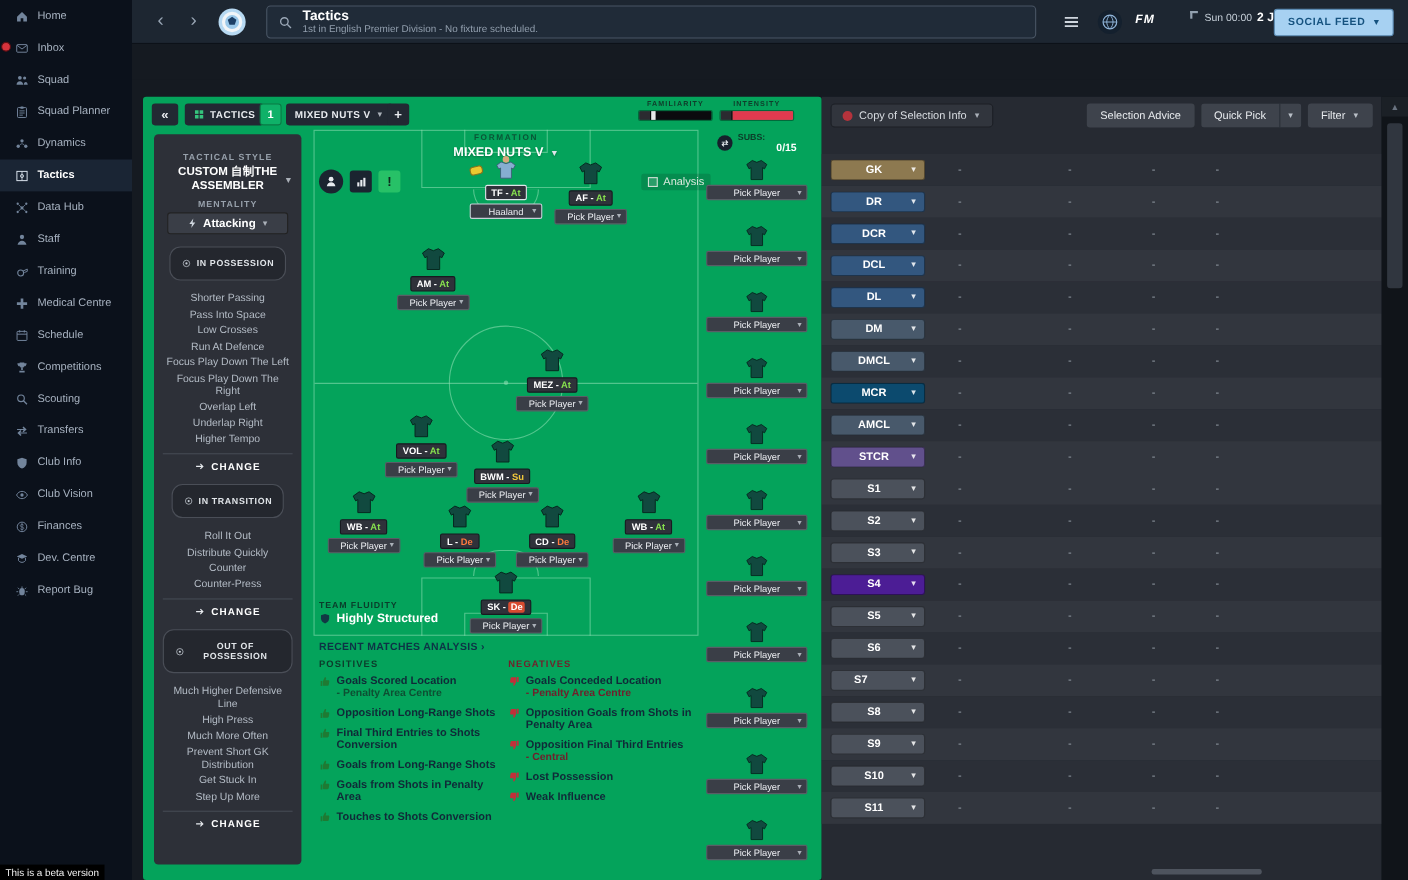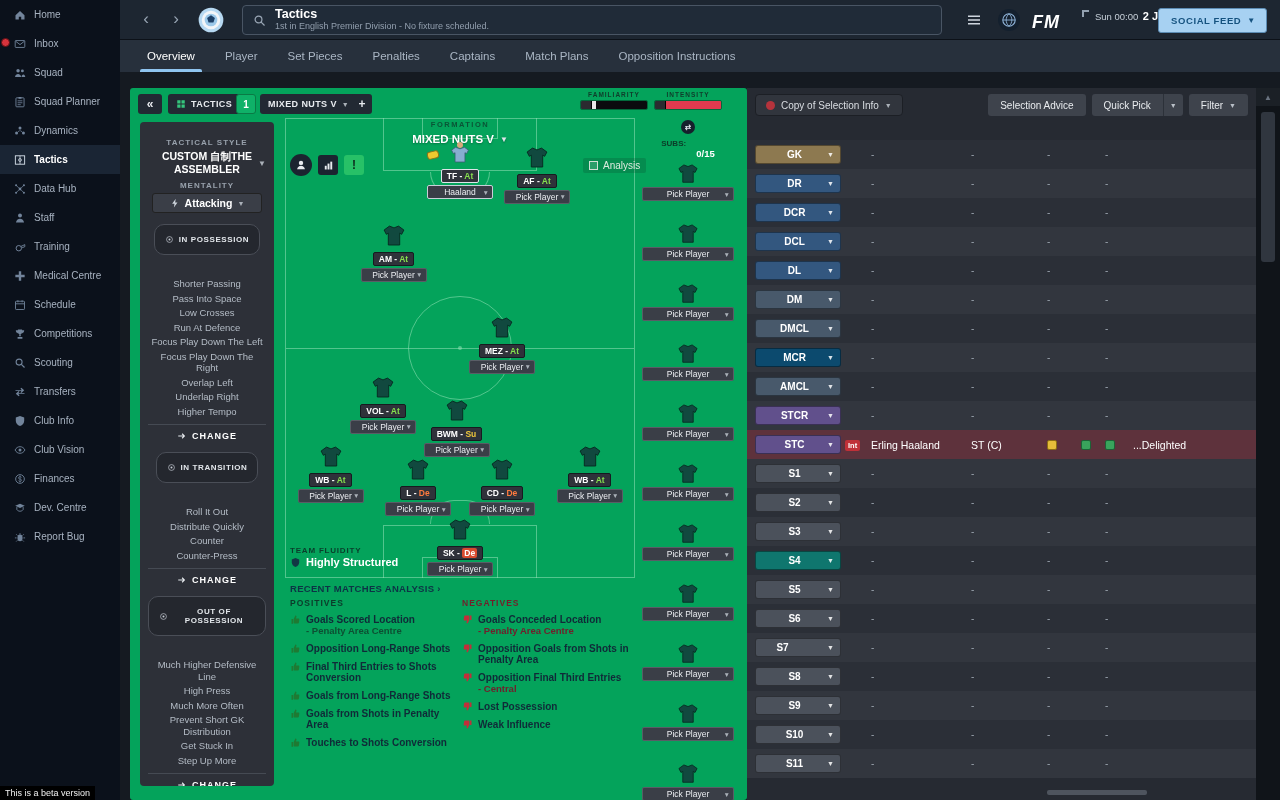--- a/index.html
+++ b/index.html
@@ -21,21 +21,21 @@
   .topbar{position:absolute;left:120px;top:0;width:1160px;height:40px;background:#1d2631;border-bottom:1px solid #0c1118;}
   .nav-btn{position:absolute;top:8px;width:24px;height:24px;color:#97a4b3;font-size:17px;line-height:22px;text-align:center;cursor:pointer;}
   .club-badge{position:absolute;left:78px;top:7px;width:26px;height:26px;}
   .club-badge svg{width:26px;height:26px;display:block;}
   .titlebox{position:absolute;left:122px;top:5px;width:700px;height:30px;border:1px solid #495564;border-radius:4px;background:#202b38;display:flex;align-items:center;gap:9px;padding:0 10px;}
   .titlebox .ic{width:13px;height:13px;color:#9aa7b6;}
   .titlebox .t{font-size:12.5px;font-weight:bold;color:#fff;line-height:13px;}
   .titlebox .s{font-size:9px;color:#929fae;line-height:11px;}
   .tb-icon{position:absolute;top:12px;width:16px;height:16px;color:#cfd6de;cursor:pointer;}
   .globe{position:absolute;top:9px;width:22px;height:22px;color:#8fb3d8;background:#14202e;border-radius:50%;padding:3px;cursor:pointer;}
-  .fm-logo{position:absolute;top:12px;font-size:18px;font-weight:bold;font-style:italic;color:#fff;letter-spacing:1px;}
+  .fm-logo{position:absolute;top:12px;font-size:11px;font-weight:bold;font-style:italic;color:#fff;letter-spacing:1px;}
   .datebox{position:absolute;top:6px;display:flex;gap:6px;}
   .date-corner{width:7px;height:7px;border-left:2px solid #93a1b0;border-top:2px solid #93a1b0;margin-top:4px;}
   .datebox .l1{font-size:9.5px;color:#c6cfd8;line-height:13px;}
   .datebox .l2{font-size:11px;font-weight:bold;color:#fff;line-height:14px;}
   .social-btn{position:absolute;top:8px;height:25px;padding:0 10px;background:#a7d1f2;border-radius:3px;color:#15527f;font-size:9.5px;font-weight:bold;letter-spacing:.6px;display:flex;align-items:center;gap:6px;cursor:pointer;border:1px solid #5c8cb4;}
   .social-btn .chev{font-size:8px;}
 
   
   .tabs{position:absolute;left:120px;top:40px;width:1160px;height:32px;background:#27303c;display:flex;align-items:stretch;padding-left:12px;}
   .tab{position:relative;display:flex;align-items:center;padding:0 15px;font-size:11.5px;color:#aab6c4;cursor:pointer;}
@@ -62,21 +62,21 @@
 
   
   .tpanel{position:absolute;left:10px;top:34px;width:134px;height:664px;background:#2d3038;border-radius:4px;padding:10px 8px;overflow:hidden;text-align:center;}
   .tpanel .small-label{font-size:8px;letter-spacing:1px;color:#97a0ab;font-weight:bold;margin:6px 0 3px;}
   .style-value{position:relative;font-size:10.5px;font-weight:bold;color:#fff;line-height:12.5px;padding:0 10px;cursor:pointer;}
   .style-value .chev{position:absolute;right:0;top:8px;font-size:8px;color:#aab0b8;}
   .mentality-dd{margin:2px 4px 4px;height:20px;background:#3a3e47;border:1px solid #222;border-radius:3px;display:flex;align-items:center;justify-content:center;gap:5px;color:#fff;font-size:10.5px;font-weight:bold;cursor:pointer;}
   .mentality-dd .ic{width:10px;height:10px;color:#cfd6de;}
   .mentality-dd .chev{font-size:7px;color:#aab0b8;}
   .tsec{margin-top:11px;}
-  .tsec-head{display:inline-flex;align-items:center;gap:5px;border:1px solid #4a4e57;background:#24272e;border-radius:10px;padding:10px 10px;margin-bottom:20px;}
+  .tsec-head{display:inline-flex;align-items:center;gap:5px;border:1px solid #4a4e57;background:#24272e;border-radius:10px;padding:10px 10px;margin-bottom:8px;}
   .tsec-head .ic{width:9px;height:9px;color:#c6cdd5;}
   .tsec-head .tt{font-size:8px;font-weight:bold;letter-spacing:.6px;color:#e2e6ea;}
   .tsec-item{font-size:9.5px;color:#b4bcc6;line-height:11.5px;margin:3px 2px;}
   .tsec-change{margin-top:7px;padding-top:6px;border-top:1px solid #454a53;display:flex;align-items:center;justify-content:center;gap:5px;color:#fff;font-size:9px;font-weight:bold;letter-spacing:1px;cursor:pointer;}
   .tsec-change .ic{width:10px;height:10px;color:#e8ebef;}
 
   
   .formation{position:absolute;left:155px;top:32px;width:350px;text-align:center;z-index:6;}
   .formation .fl{font-size:7.5px;font-weight:bold;letter-spacing:1.5px;color:#0a5436;}
   .formation .fn{display:inline-flex;align-items:center;gap:6px;font-size:11.5px;font-weight:bold;color:#fff;cursor:pointer;text-shadow:0 1px 2px rgba(0,0,0,.3);}
@@ -134,21 +134,21 @@
   .aitem .ic{width:11px;height:11px;margin-top:0;}
   .aitem.pos .ic{color:#1f7a33;}
   .aitem.neg .ic{color:#c22f3a;}
   .aitem .tx{font-size:10px;color:#102a38;line-height:11px;font-weight:bold;}
   .aitem .sub{font-size:9.5px;line-height:11px;font-weight:bold;}
   .aitem.pos .sub{color:#0e4f33;}
   .aitem.neg .sub{color:#70202c;}
 
   
   .subs-col{position:absolute;left:505px;top:32px;width:106px;text-align:center;z-index:8;}
-  .subs-head{display:flex;align-items:center;justify-content:center;gap:5px;margin-bottom:4px;flex-direction:column;}
+  .subs-head{display:flex;align-items:center;justify-content:center;gap:5px;margin-bottom:4px;}
   .subs-head .ic{width:14px;height:14px;background:#16202c;border-radius:50%;color:#e4e9ee;padding:2px;}
   .subs-head .s1{font-size:8px;font-weight:bold;color:#0c3b28;display:block;text-align:left;}
   .subs-head .s2{font-size:9.5px;font-weight:bold;color:#fff;display:block;text-align:left;margin-left:35px;}
   .sub-slot{height:46px;margin-bottom:14px;}
   .sub-slot .jer svg{width:24px;height:22px;display:block;margin:0 auto;}
   .sub-slot .picker{width:92px;}
 
   
   .selection{position:absolute;left:627px;top:16px;width:509px;height:712px;background:#262a32;}
   .sel-toolbar{position:absolute;left:0;top:0;right:0;height:34px;display:flex;align-items:center;padding:0 8px;gap:6px;}
@@ -415,29 +415,20 @@
         <span class="l1">Sun 00:00</span>
         <span class="l2">2 Jun 2024</span>
       </span>
     </div>
     <div class="social-btn" style="left:1038px;padding-left:12px;">
       <span>SOCIAL FEED</span>
       <span class="chev">▼</span>
     </div>
   </header>
 
-  <nav class="tabs" id="tabs">
-      <div class="tab active">Overview</div>
-      <div class="tab">Player</div>
-      <div class="tab">Set Pieces</div>
-      <div class="tab">Penalties</div>
-      <div class="tab">Captains</div>
-      <div class="tab">Match Plans</div>
-      <div class="tab">Opposition Instructions</div>
-    </nav>
 
   <div class="content">
 
     <section class="tactics">
 
       <div class="gbtn" style="left:8px;width:24px;">«</div>
       <div class="gpill" style="left:38px;">
         <span class="ic">
             <svg viewBox="0 0 16 16">
               <rect x="2" y="2" width="5.2" height="5.2"></rect>
@@ -1171,35 +1162,20 @@
               </div>
             </div>
             <div class="cell"></div>
             <div class="cell c-name">-</div>
             <div class="cell">-</div>
             <div class="cell">-</div>
             <div class="cell"></div>
             <div class="cell">-</div>
             <div class="cell"></div>
           </div>
-          <div class="trow selrow">
-            <div class="cell">
-              <div class="pbadge" style="background: rgb(97, 80, 140);">
-                <span class="bt">STC</span>
-                <span class="bchev">▼</span>
-              </div>
-            </div>
-            <div class="cell"><span class="infbadge">Int</span></div>
-            <div class="cell c-name white">Erling Haaland</div>
-            <div class="cell white">ST (C)</div>
-            <div class="cell"><span class="mini yellow"></span></div>
-            <div class="cell"><span class="mini green"></span></div>
-            <div class="cell"><span class="mini green"></span></div>
-            <div class="cell white">...Delighted</div>
-          </div>
           <div class="trow alt">
             <div class="cell">
               <div class="pbadge" style="background: rgb(75, 81, 91);">
                 <span class="bt">S1</span>
                 <span class="bchev">▼</span>
               </div>
             </div>
             <div class="cell"></div>
             <div class="cell c-name">-</div>
             <div class="cell">-</div>
@@ -1233,21 +1209,21 @@
             <div class="cell"></div>
             <div class="cell c-name">-</div>
             <div class="cell">-</div>
             <div class="cell">-</div>
             <div class="cell"></div>
             <div class="cell">-</div>
             <div class="cell"></div>
           </div>
           <div class="trow">
             <div class="cell">
-              <div class="pbadge" style="background: #0f766e;">
+              <div class="pbadge" style="background: #4c1d95;">
                 <span class="bt">S4</span>
                 <span class="bchev">▼</span>
               </div>
             </div>
             <div class="cell"></div>
             <div class="cell c-name">-</div>
             <div class="cell">-</div>
             <div class="cell">-</div>
             <div class="cell"></div>
             <div class="cell">-</div>

